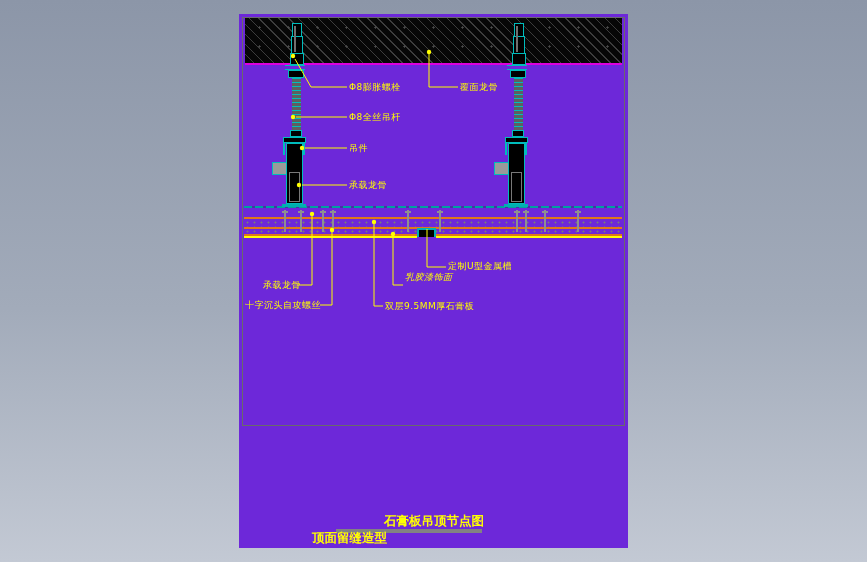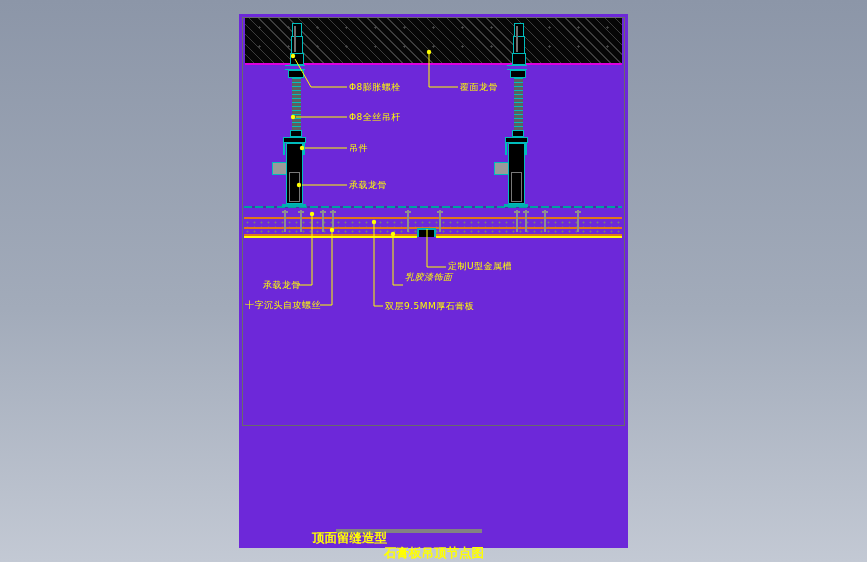--- a/index.html
+++ b/index.html
@@ -47,21 +47,21 @@
   .keel{left:14px;top:123px;width:17px;height:61px;border:1px solid #00bcbc;background:#000;}
   .keel-inner{left:17px;top:152px;width:11px;height:30px;border:1px solid #787878;}
   .clip{left:0;top:142px;width:14px;height:13px;background:#9a9a9a;
     border-left:1px solid #00bcbc;border-top:1px solid #00bcbc;border-bottom:1px solid #00bcbc;}
   .flange{left:10px;top:184px;width:24px;height:3px;background:#00b0b0;}
   
   .cad-label{position:absolute;color:#ffff00;font-size:9px;line-height:10px;white-space:nowrap;
     letter-spacing:0.5px;}
   .title{position:absolute;color:#ffff00;font-size:12.5px;line-height:14px;white-space:nowrap;font-weight:bold;}
   #title-bar{left:97px;top:515px;width:146px;height:4px;background:#828282;z-index:1;}
-  #title-main{left:145px;top:500px;z-index:2;margin-top:32px;}
+  #title-main{left:145px;top:500px;z-index:2;}
   #title-sub{left:73px;top:517px;z-index:2;text-align:right;}
   #leader-svg{position:absolute;left:0;top:0;}
 </style>
 </head>
 <body>
 
 <div id="canvas">
 
   <div class="abs" id="frame"></div>
 

